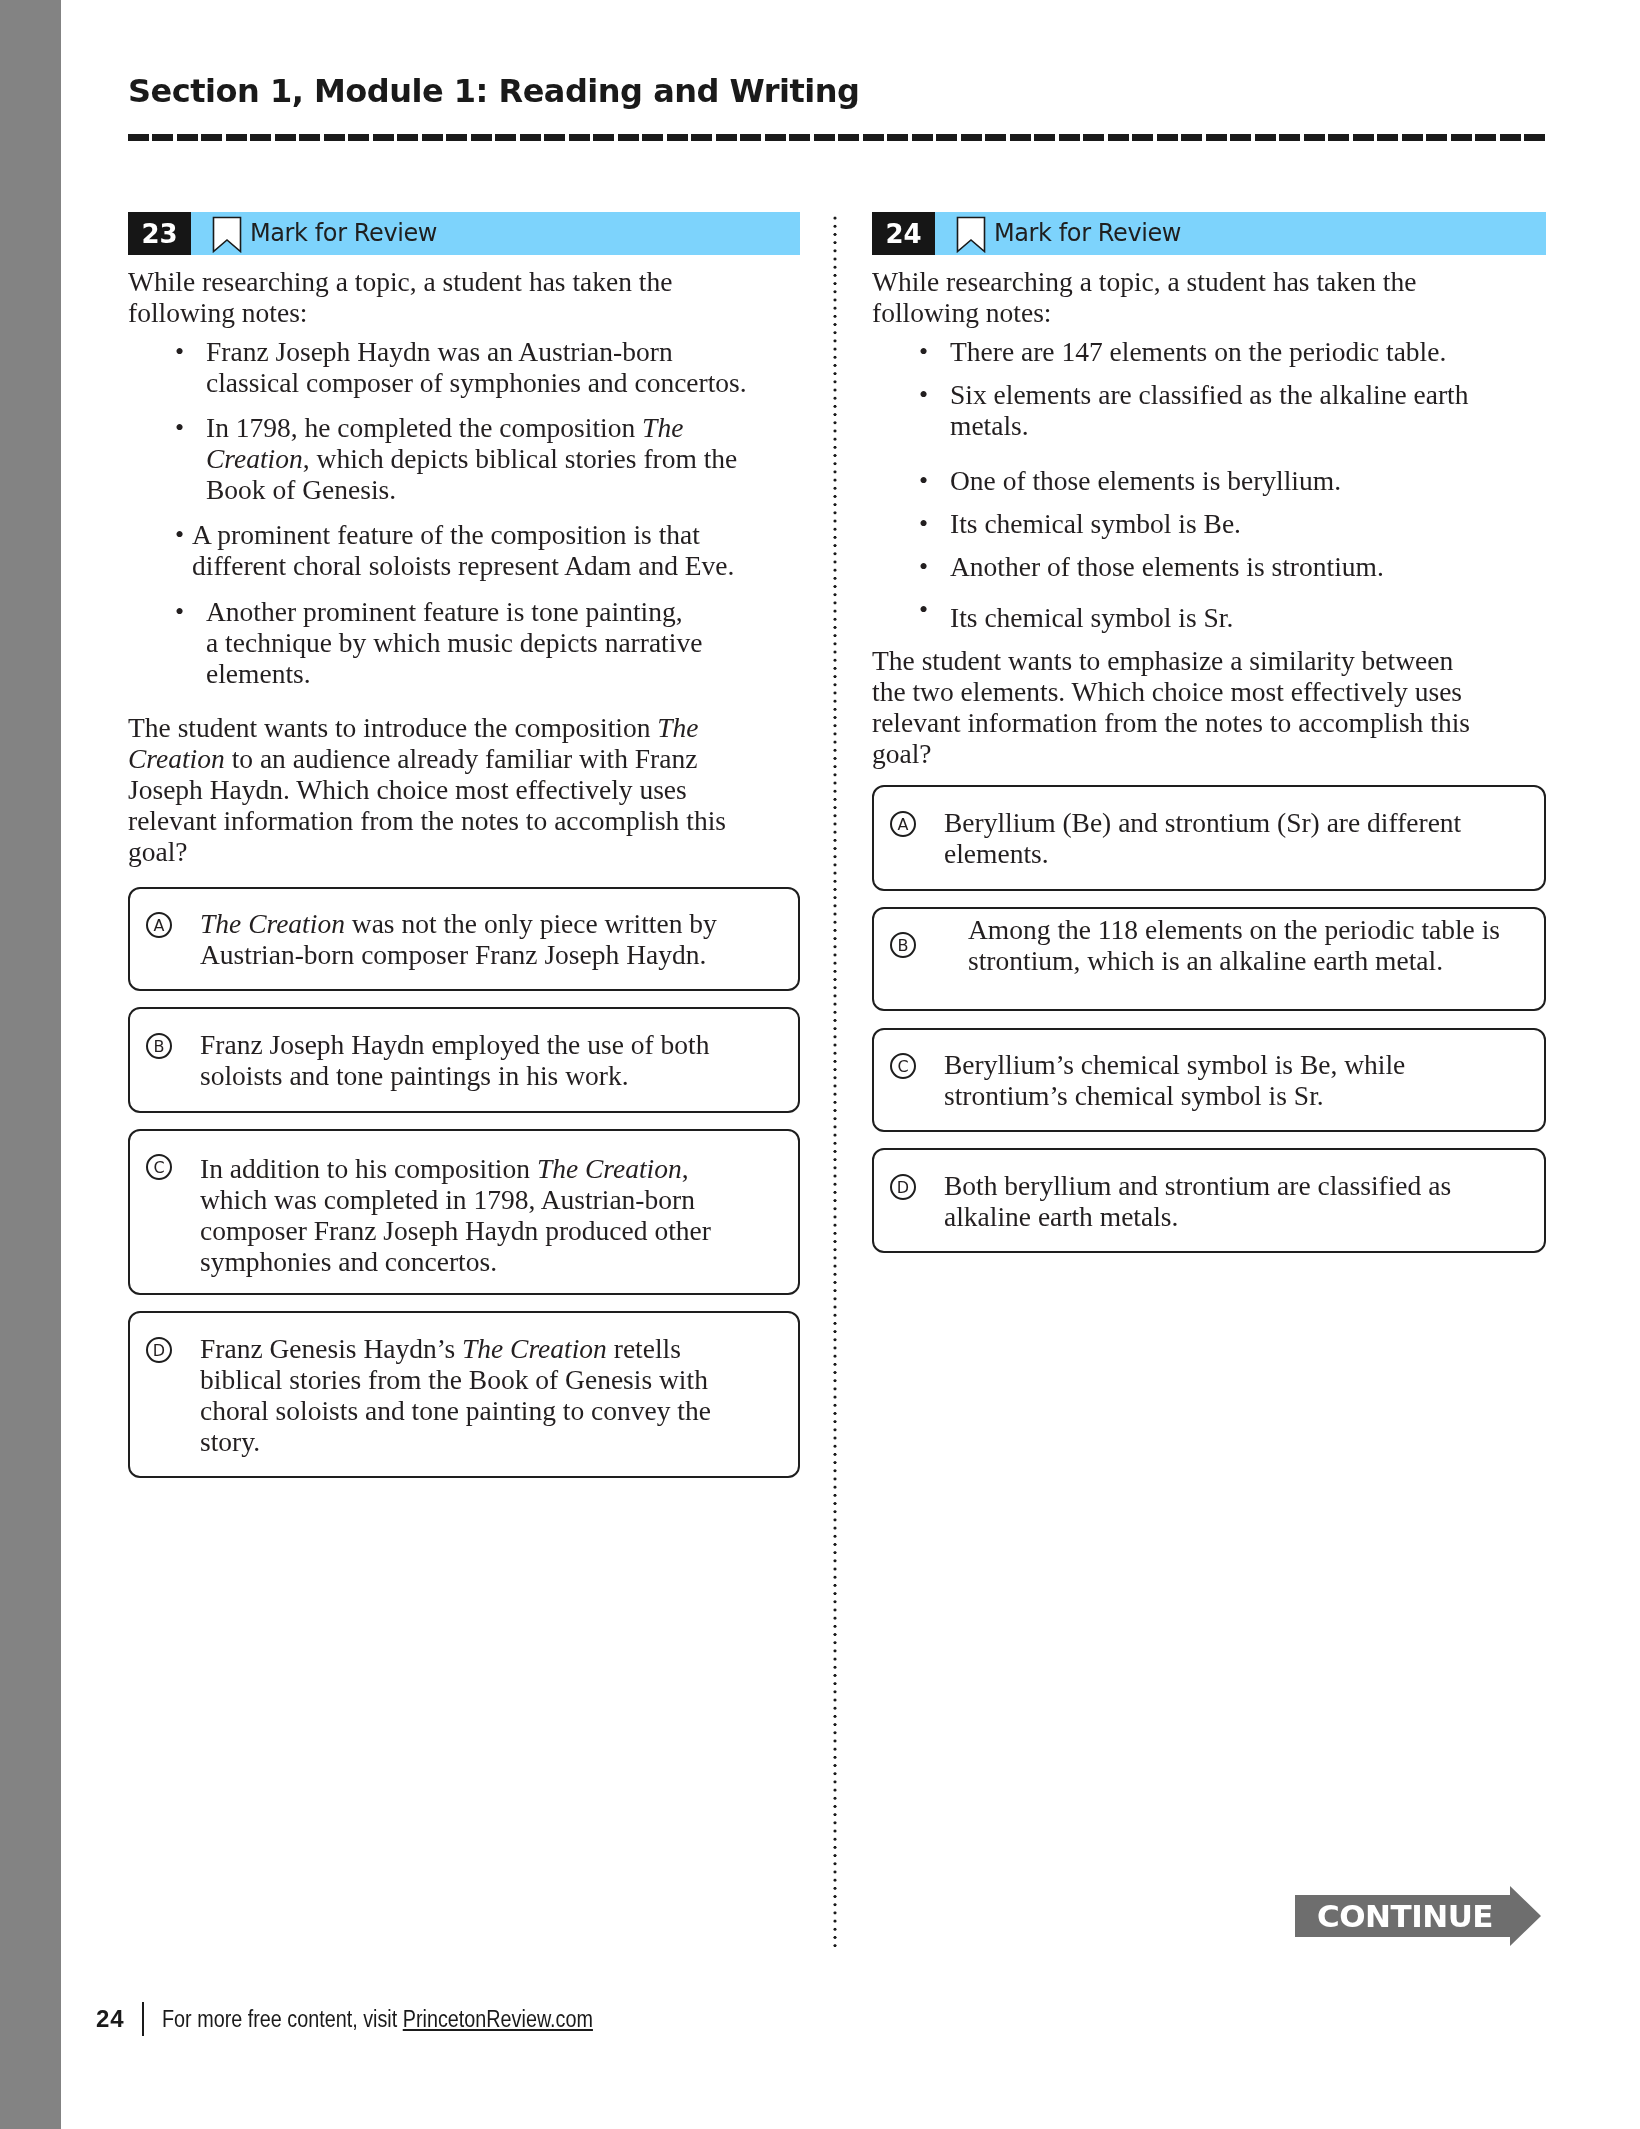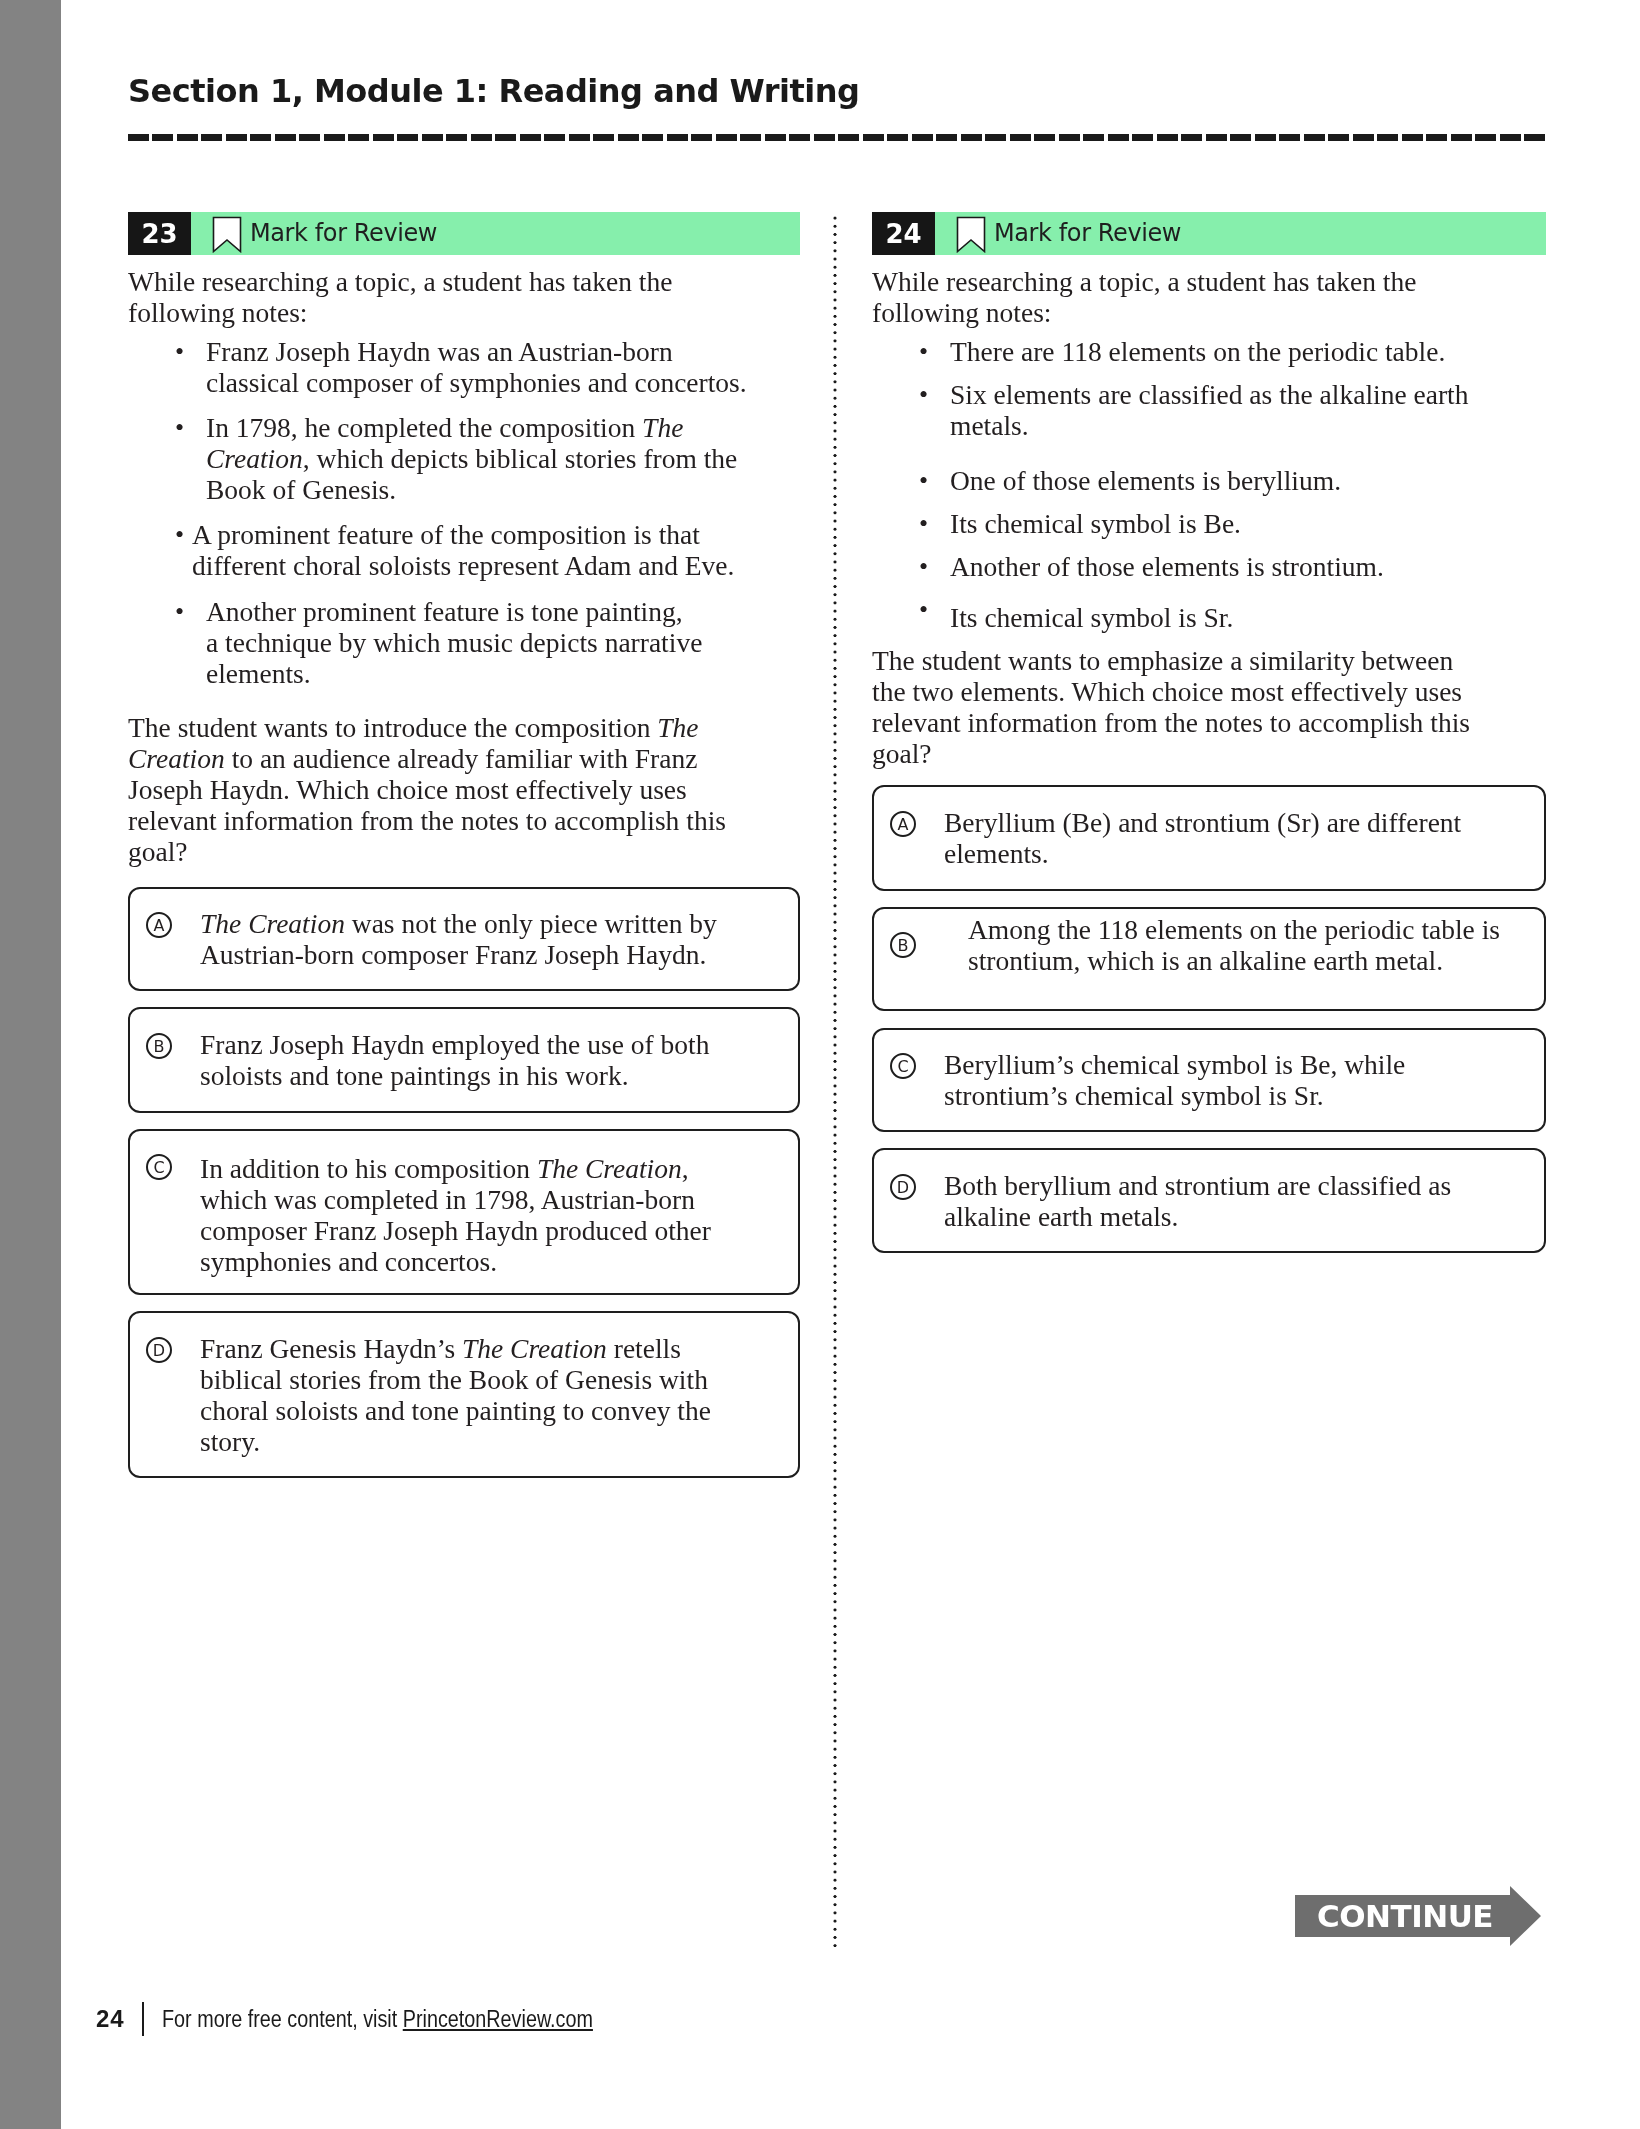--- a/index.html
+++ b/index.html
@@ -6,21 +6,21 @@
   body { width:1640px; height:2129px; background:#ffffff; position:relative; overflow:hidden;
          font-family:"Liberation Serif", serif; color:#231f20; }
   .side-bar { position:absolute; left:0; top:0; width:61px; height:2129px; background:#838383; }
   .section-title { position:absolute; left:128px; top:72px; font-family:"DejaVu Sans", sans-serif;
          font-weight:bold; font-size:32px; letter-spacing:-0.5px; color:#1a1a1a; white-space:nowrap; }
   .dash-rule { position:absolute; left:128px; top:134px; width:1418px; height:7px;
          background-image:repeating-linear-gradient(to right,#1a1a1a 0,#1a1a1a 21px,transparent 21px,transparent 24.5px); }
   .divider { position:absolute; left:833px; top:214px; width:4px; height:1736px;
          background-image:radial-gradient(circle,#1a1a1a 1.4px,transparent 1.8px);
          background-size:4px 8.2px; background-repeat:repeat-y; }
-  .q-header { position:absolute; height:43px; background:#86efac; }
+  .q-header { position:absolute; height:43px; background:#7dd3fc; }
   .q-num { position:absolute; left:0; top:0; width:63px; height:43px; background:#161616; color:#fff;
          font-family:"DejaVu Sans", sans-serif; font-weight:bold; font-size:26px; line-height:44px; text-align:center; }
   .bookmark { position:absolute; left:84px; top:4px; width:30px; height:37px; }
   .mark-label { position:absolute; left:122px; top:0; font-family:"DejaVu Sans", sans-serif; font-size:24px;
          line-height:43px; color:#1f1f1f; white-space:nowrap; letter-spacing:-0.4px; }
   .txt { position:absolute; font-size:27.5px; line-height:31px; white-space:nowrap; }
   .txt .ln { display:block; }
   .bullet-dot { position:absolute; font-size:26px; line-height:31px; }
   .opt { position:absolute; border:2.6px solid #1e1e1e; border-radius:12px; box-sizing:border-box; background:#fff; }
   .opt-letter { position:absolute; left:16px; width:26px; height:26px; border:2px solid #1e1e1e; border-radius:50%;
@@ -134,21 +134,21 @@
     <span class="mark-label">Mark for Review</span>
   </div>
 </div>
 <div id="q24-body">
     <div class="txt" style="left: 872px; top: 266px;">
       <span class="ln">While researching a topic, a student has taken the</span>
       <span class="ln">following notes:</span>
     </div>
     <span class="bullet-dot" style="left: 919px; top: 336px;">•</span>
     <div class="txt" style="left: 950px; top: 336px;">
-      <span class="ln">There are 118 elements on the periodic table.</span>
+      <span class="ln">There are 147 elements on the periodic table.</span>
     </div>
     <span class="bullet-dot" style="left: 919px; top: 379px;">•</span>
     <div class="txt" style="left: 950px; top: 379px;">
       <span class="ln">Six elements are classified as the alkaline earth</span>
       <span class="ln">metals.</span>
     </div>
     <span class="bullet-dot" style="left: 919px; top: 465px;">•</span>
     <div class="txt" style="left: 950px; top: 465px;">
       <span class="ln">One of those elements is beryllium.</span>
     </div>

